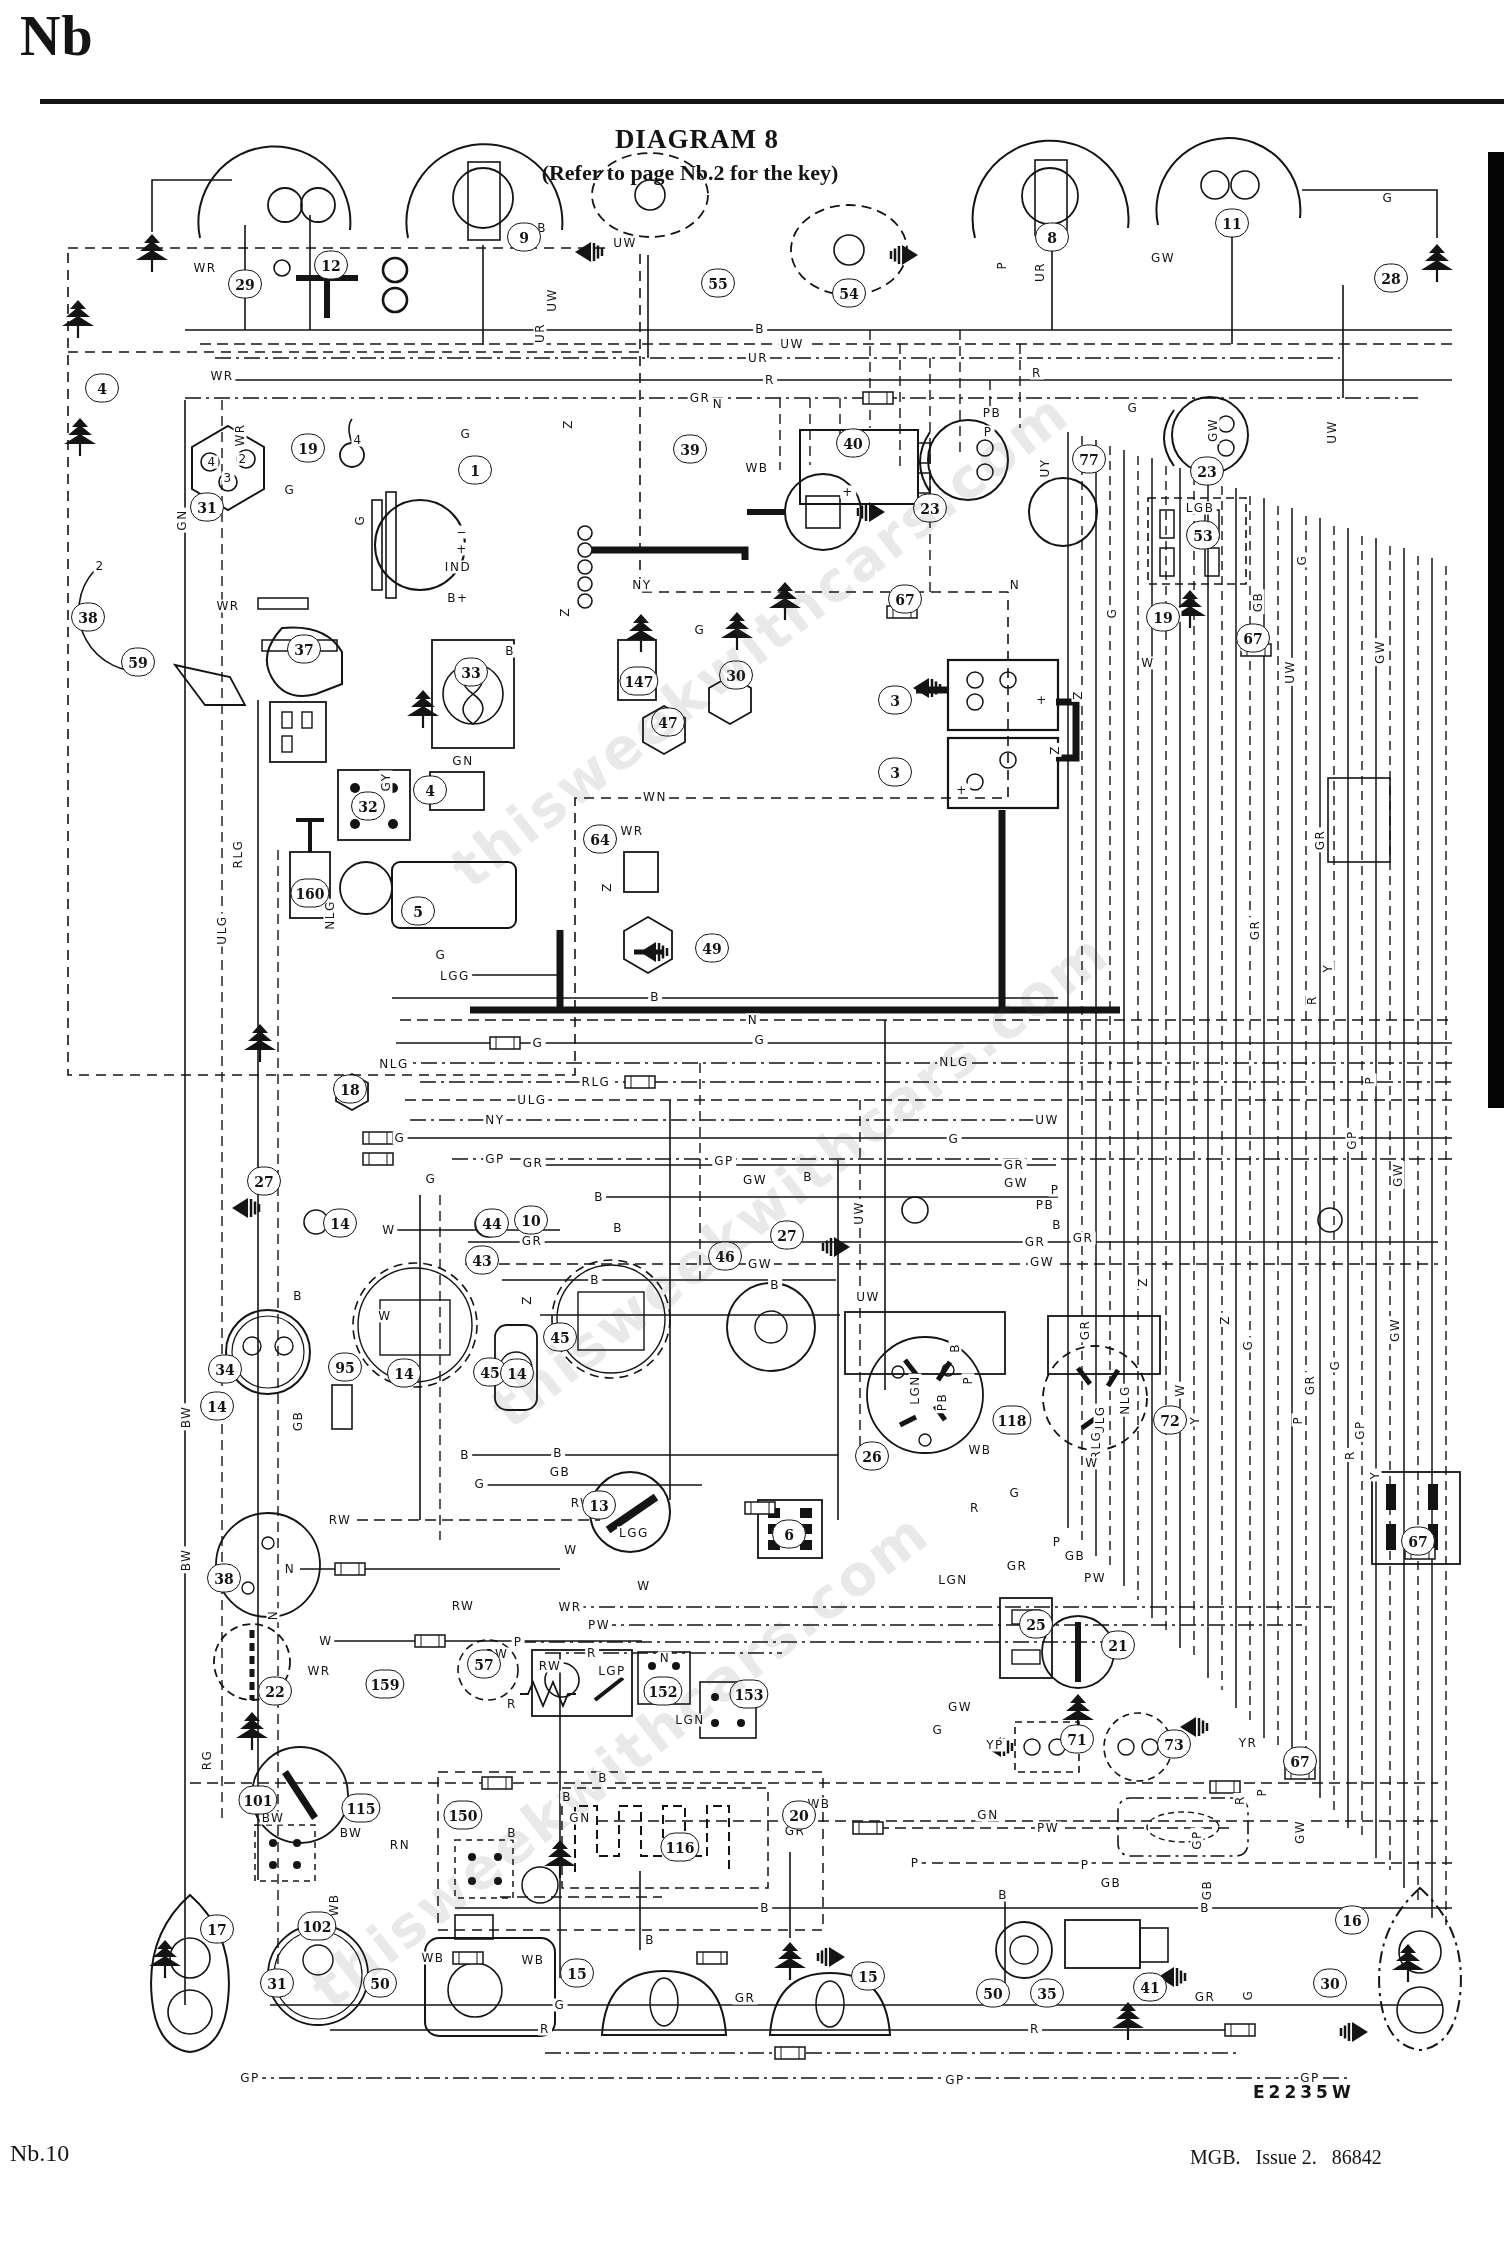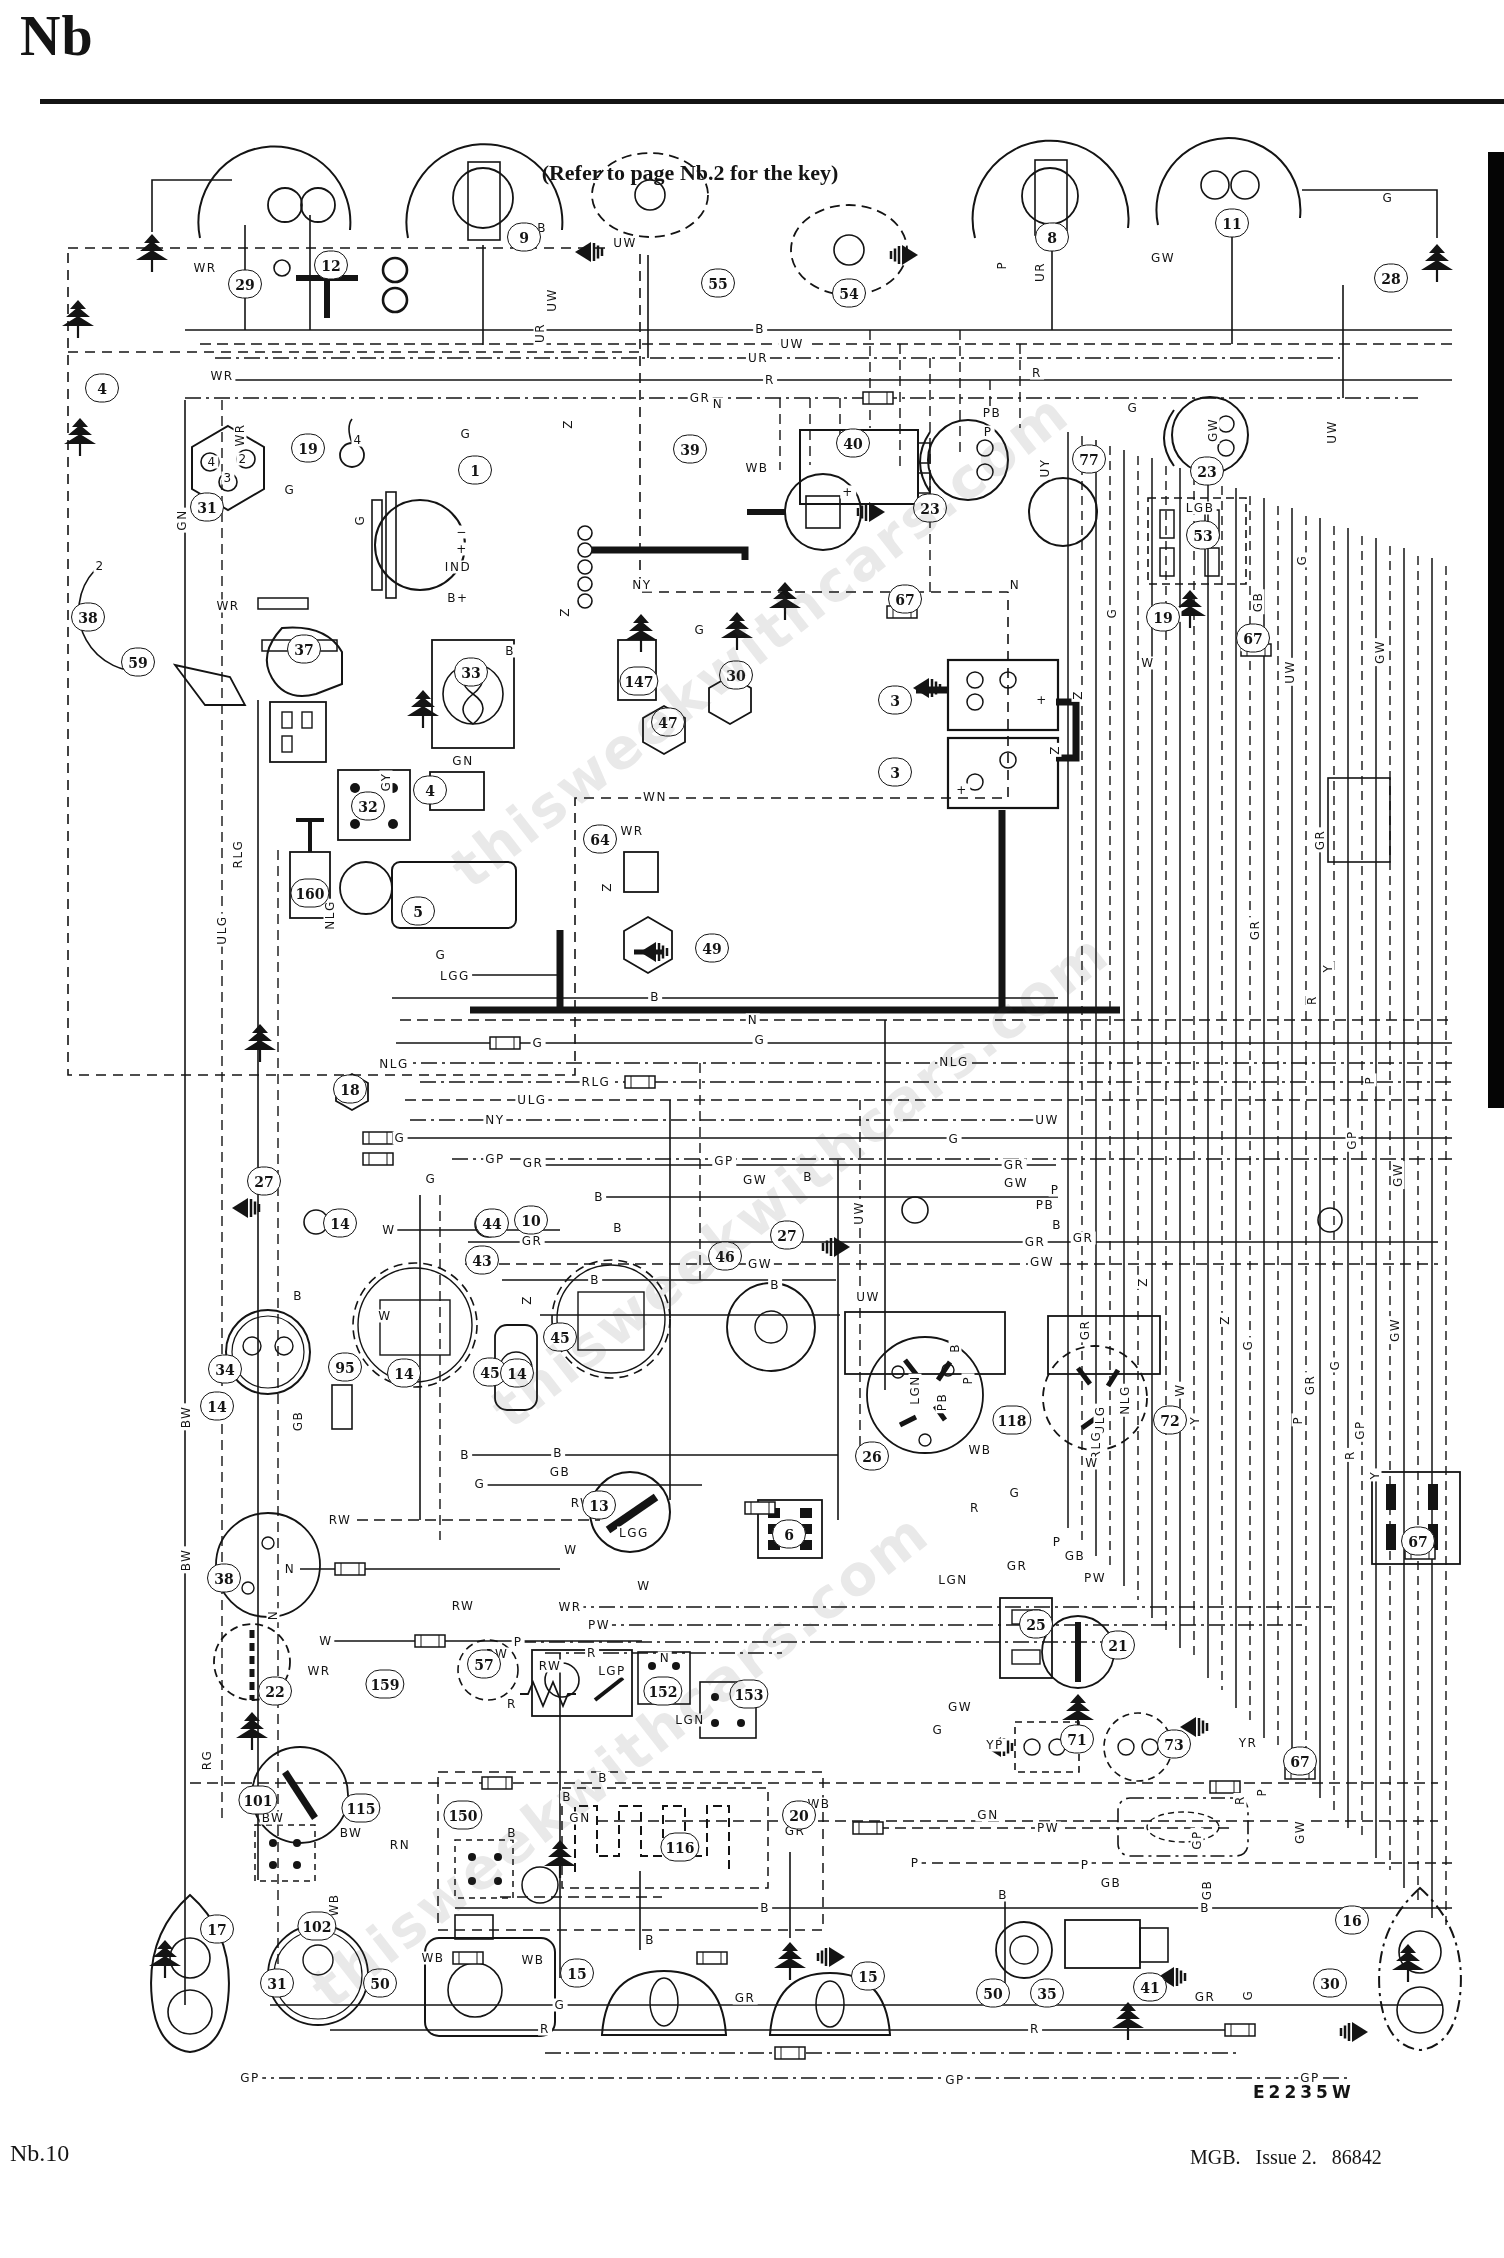--- a/index.html
+++ b/index.html
@@ -36,20 +36,21 @@
   #footer-left{position:absolute;left:10px;top:2140px;font-size:24px;}
   #footer-right{position:absolute;left:1190px;top:2146px;font-size:20px;white-space:pre;}
 </style>
 </head>
 <body>
 
 <div id="page">
 
   <div id="hdr-code">Nb</div>
   <div id="rule"></div>
+  <div id="dg-title">DIAGRAM 8</div>
   <div id="dg-sub">(Refer to page Nb.2 for the key)</div>
 
   <div id="canvas">
 
     <svg class="wires" width="1504" height="2258" viewBox="0 0 1504 2258">
       <defs>
         <g id="gnd">
           <path d="M0,0l-8,9h16z M0,7l-12,10h24z M0,16l-16,10h32z" fill="#141414" stroke="none"></path>
           <path d="M0,26V38" stroke="#141414" stroke-width="2.2" fill="none"></path>
         </g>

